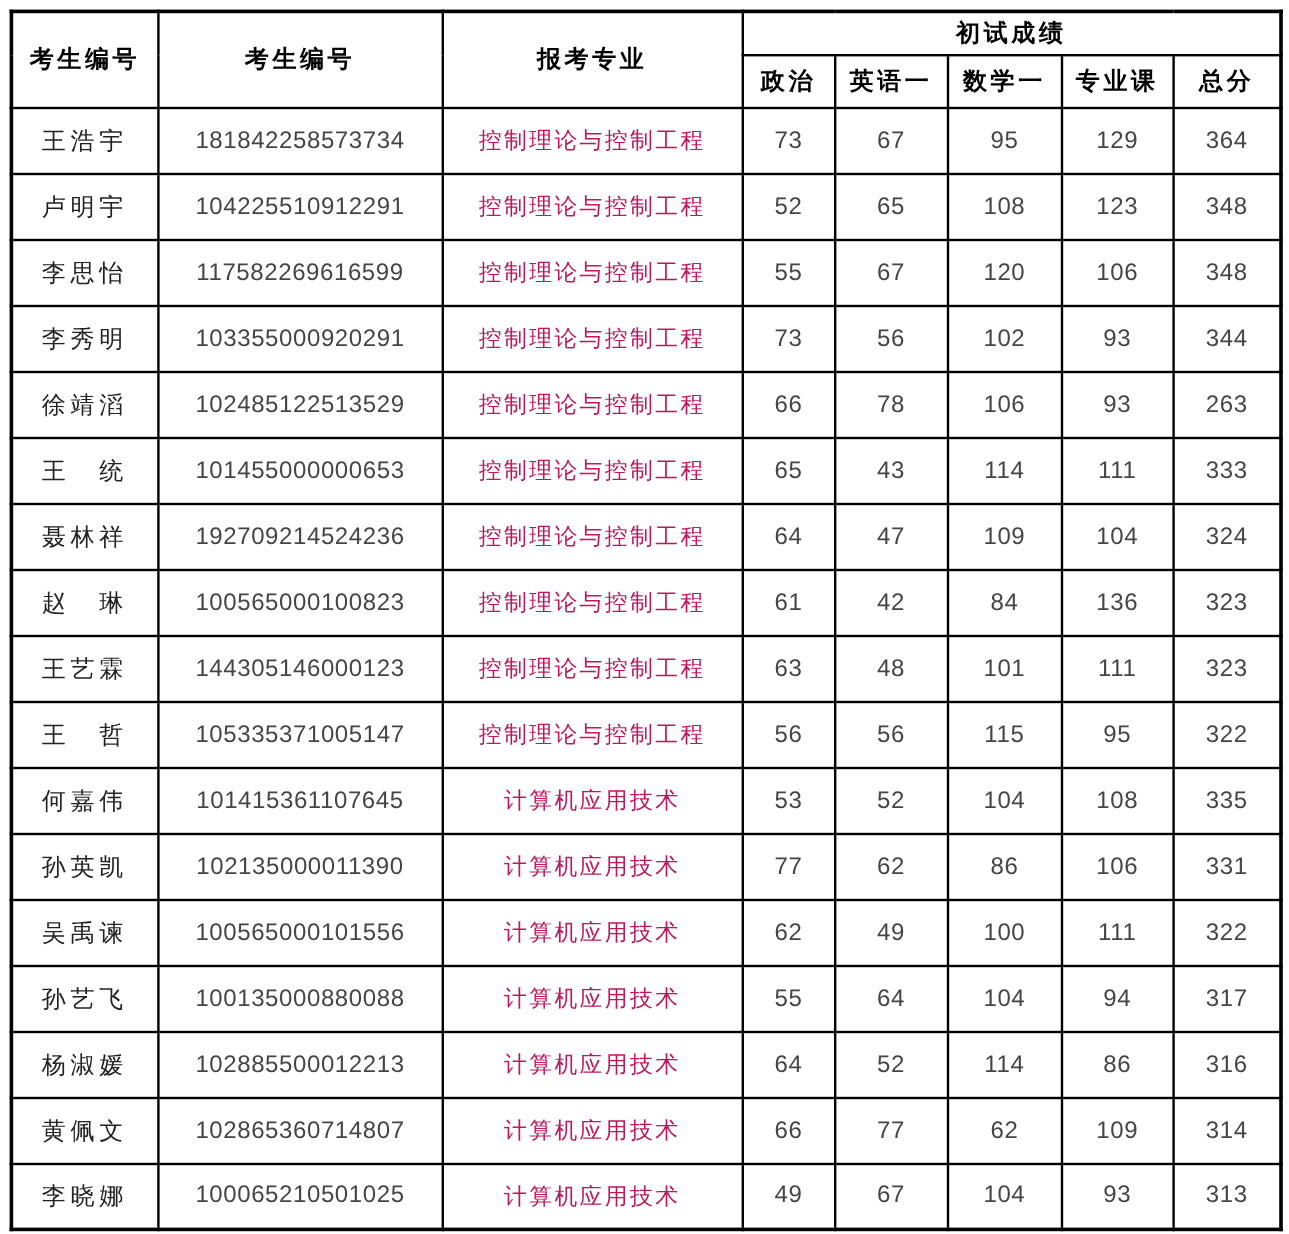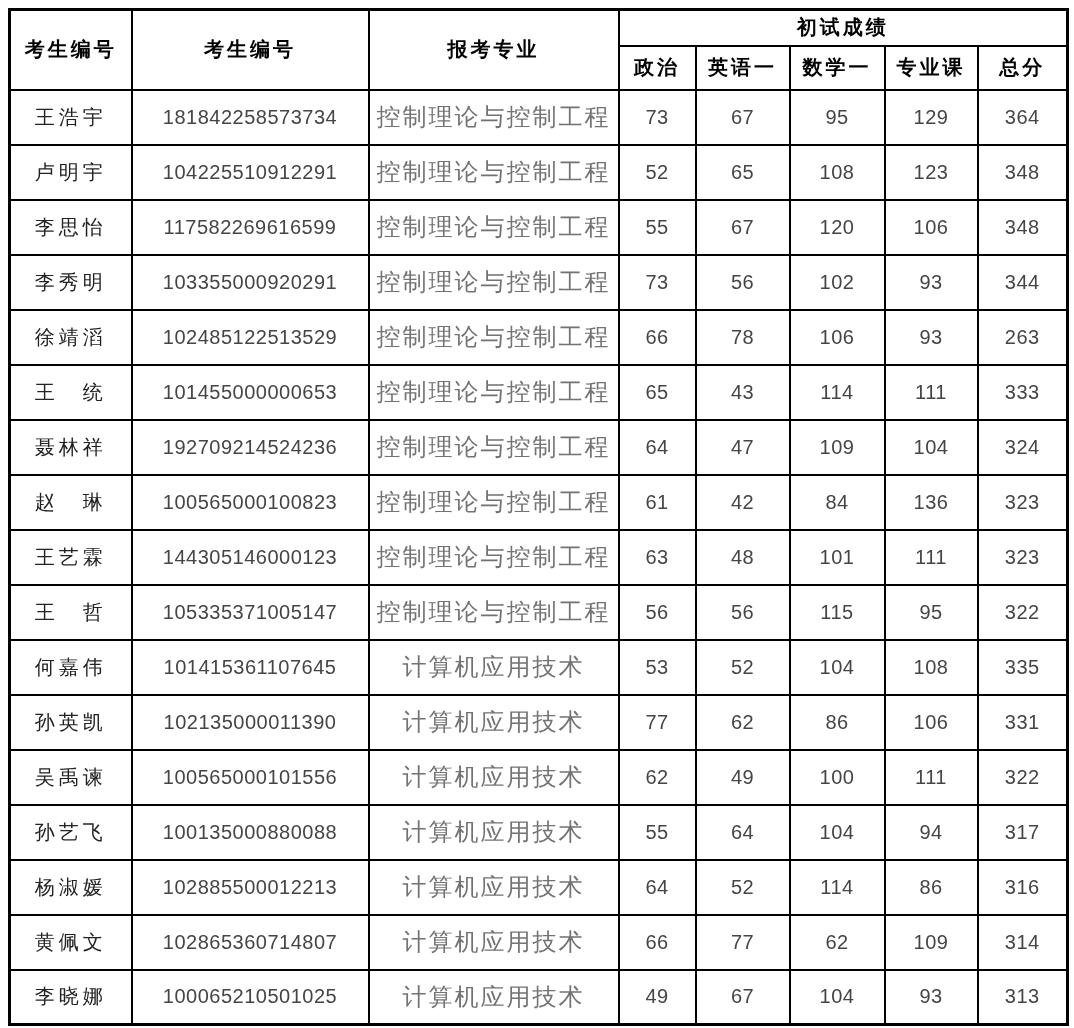--- a/index.html
+++ b/index.html
@@ -50,23 +50,23 @@
     vertical-align: middle;
     padding: 0;
     color: #222222;
   }
   td.c-name {
     font-size: 20px;
     letter-spacing: 4px;
     color: #222222;
   }
   td.c-major {
-    font-size: 24px;
+    font-size: 19px;
     letter-spacing: 2px;
-    color: #737373;
+    color: #be185d;
   }
   td.c-candidate_id,
   td.c-politics, td.c-english, td.c-math, td.c-major_course, td.c-total {
     font-family: "Liberation Sans", "DejaVu Sans", sans-serif;
     font-size: 20px;
     color: #454545;
     letter-spacing: 0.5px;
   }
 </style>
 </head>

